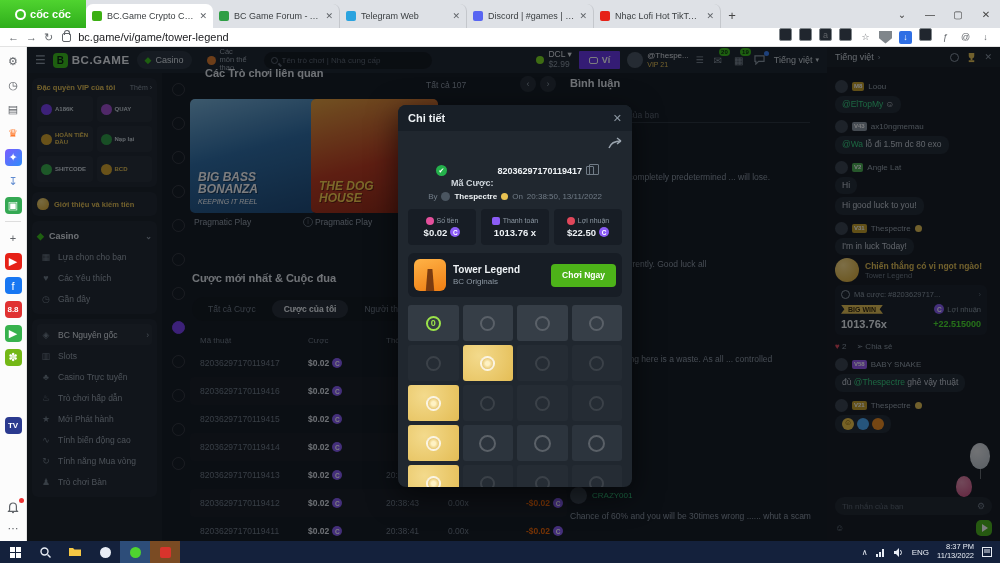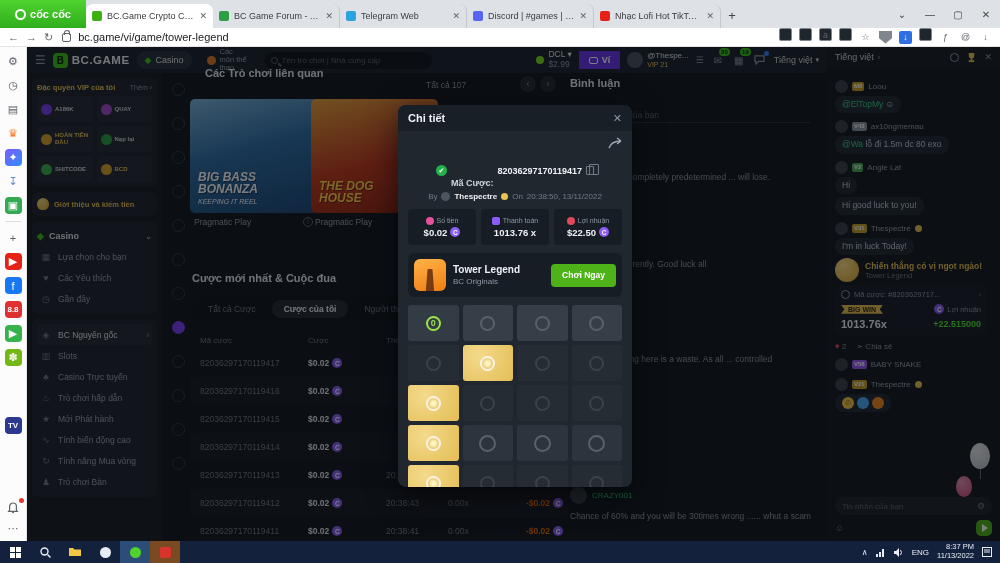--- a/index.html
+++ b/index.html
@@ -524,21 +524,21 @@
       </div>
 
     <div class="bets-title">Cược mới nhất &amp; Cuộc đua</div>
     <div class="btabs" id="btabs">
         <span class="btab">Tất cả Cược</span>
         <span class="btab active">Cược của tôi</span>
         <span class="btab">Người thắng lớn</span>
       </div>
     <div class="btable" id="btable">
         <div class="bhead">
-          <span class="c-id">Mã cược</span>
+          <span class="c-id">Mã thuật</span>
           <span class="c-bet" style="font-weight: normal; color: rgb(113, 124, 135);">Cược</span>
           <span class="c-time">Thời gian</span>
           <span class="c-mult"></span>
           <span class="c-pay" style="font-weight: normal; color: rgb(113, 124, 135);"></span>
         </div>
         <div class="brow">
           <span class="c-id">82036297170119417</span>
           <span class="c-bet">$0.02<span class="coin">C</span></span>
           <span class="c-time"></span>
           <span class="c-mult"></span>
@@ -691,20 +691,21 @@
               <span><span class="heart">♥</span> 2</span>
               <span>➢ Chia sẻ</span>
             </div>
           </div>
           <div class="msg">
             <div class="mname">
               <span class="mav"></span>
               <span class="vbadge" style="background: rgb(155, 89, 245);">V58</span>
               <span class="mnm">BABY SNAKE</span>
             </div>
+            <div class="bub">đù <span class="men">@Thespectre</span> ghê vậy thuật</div>
           </div>
           <div class="msg">
             <div class="mname">
               <span class="mav"></span>
               <span class="vbadge" style="background: rgb(201, 162, 39);">V21</span>
               <span class="mnm">Thespectre</span>
               <span class="golddot"></span>
             </div>
             <div class="bub">
               <span class="emj">

